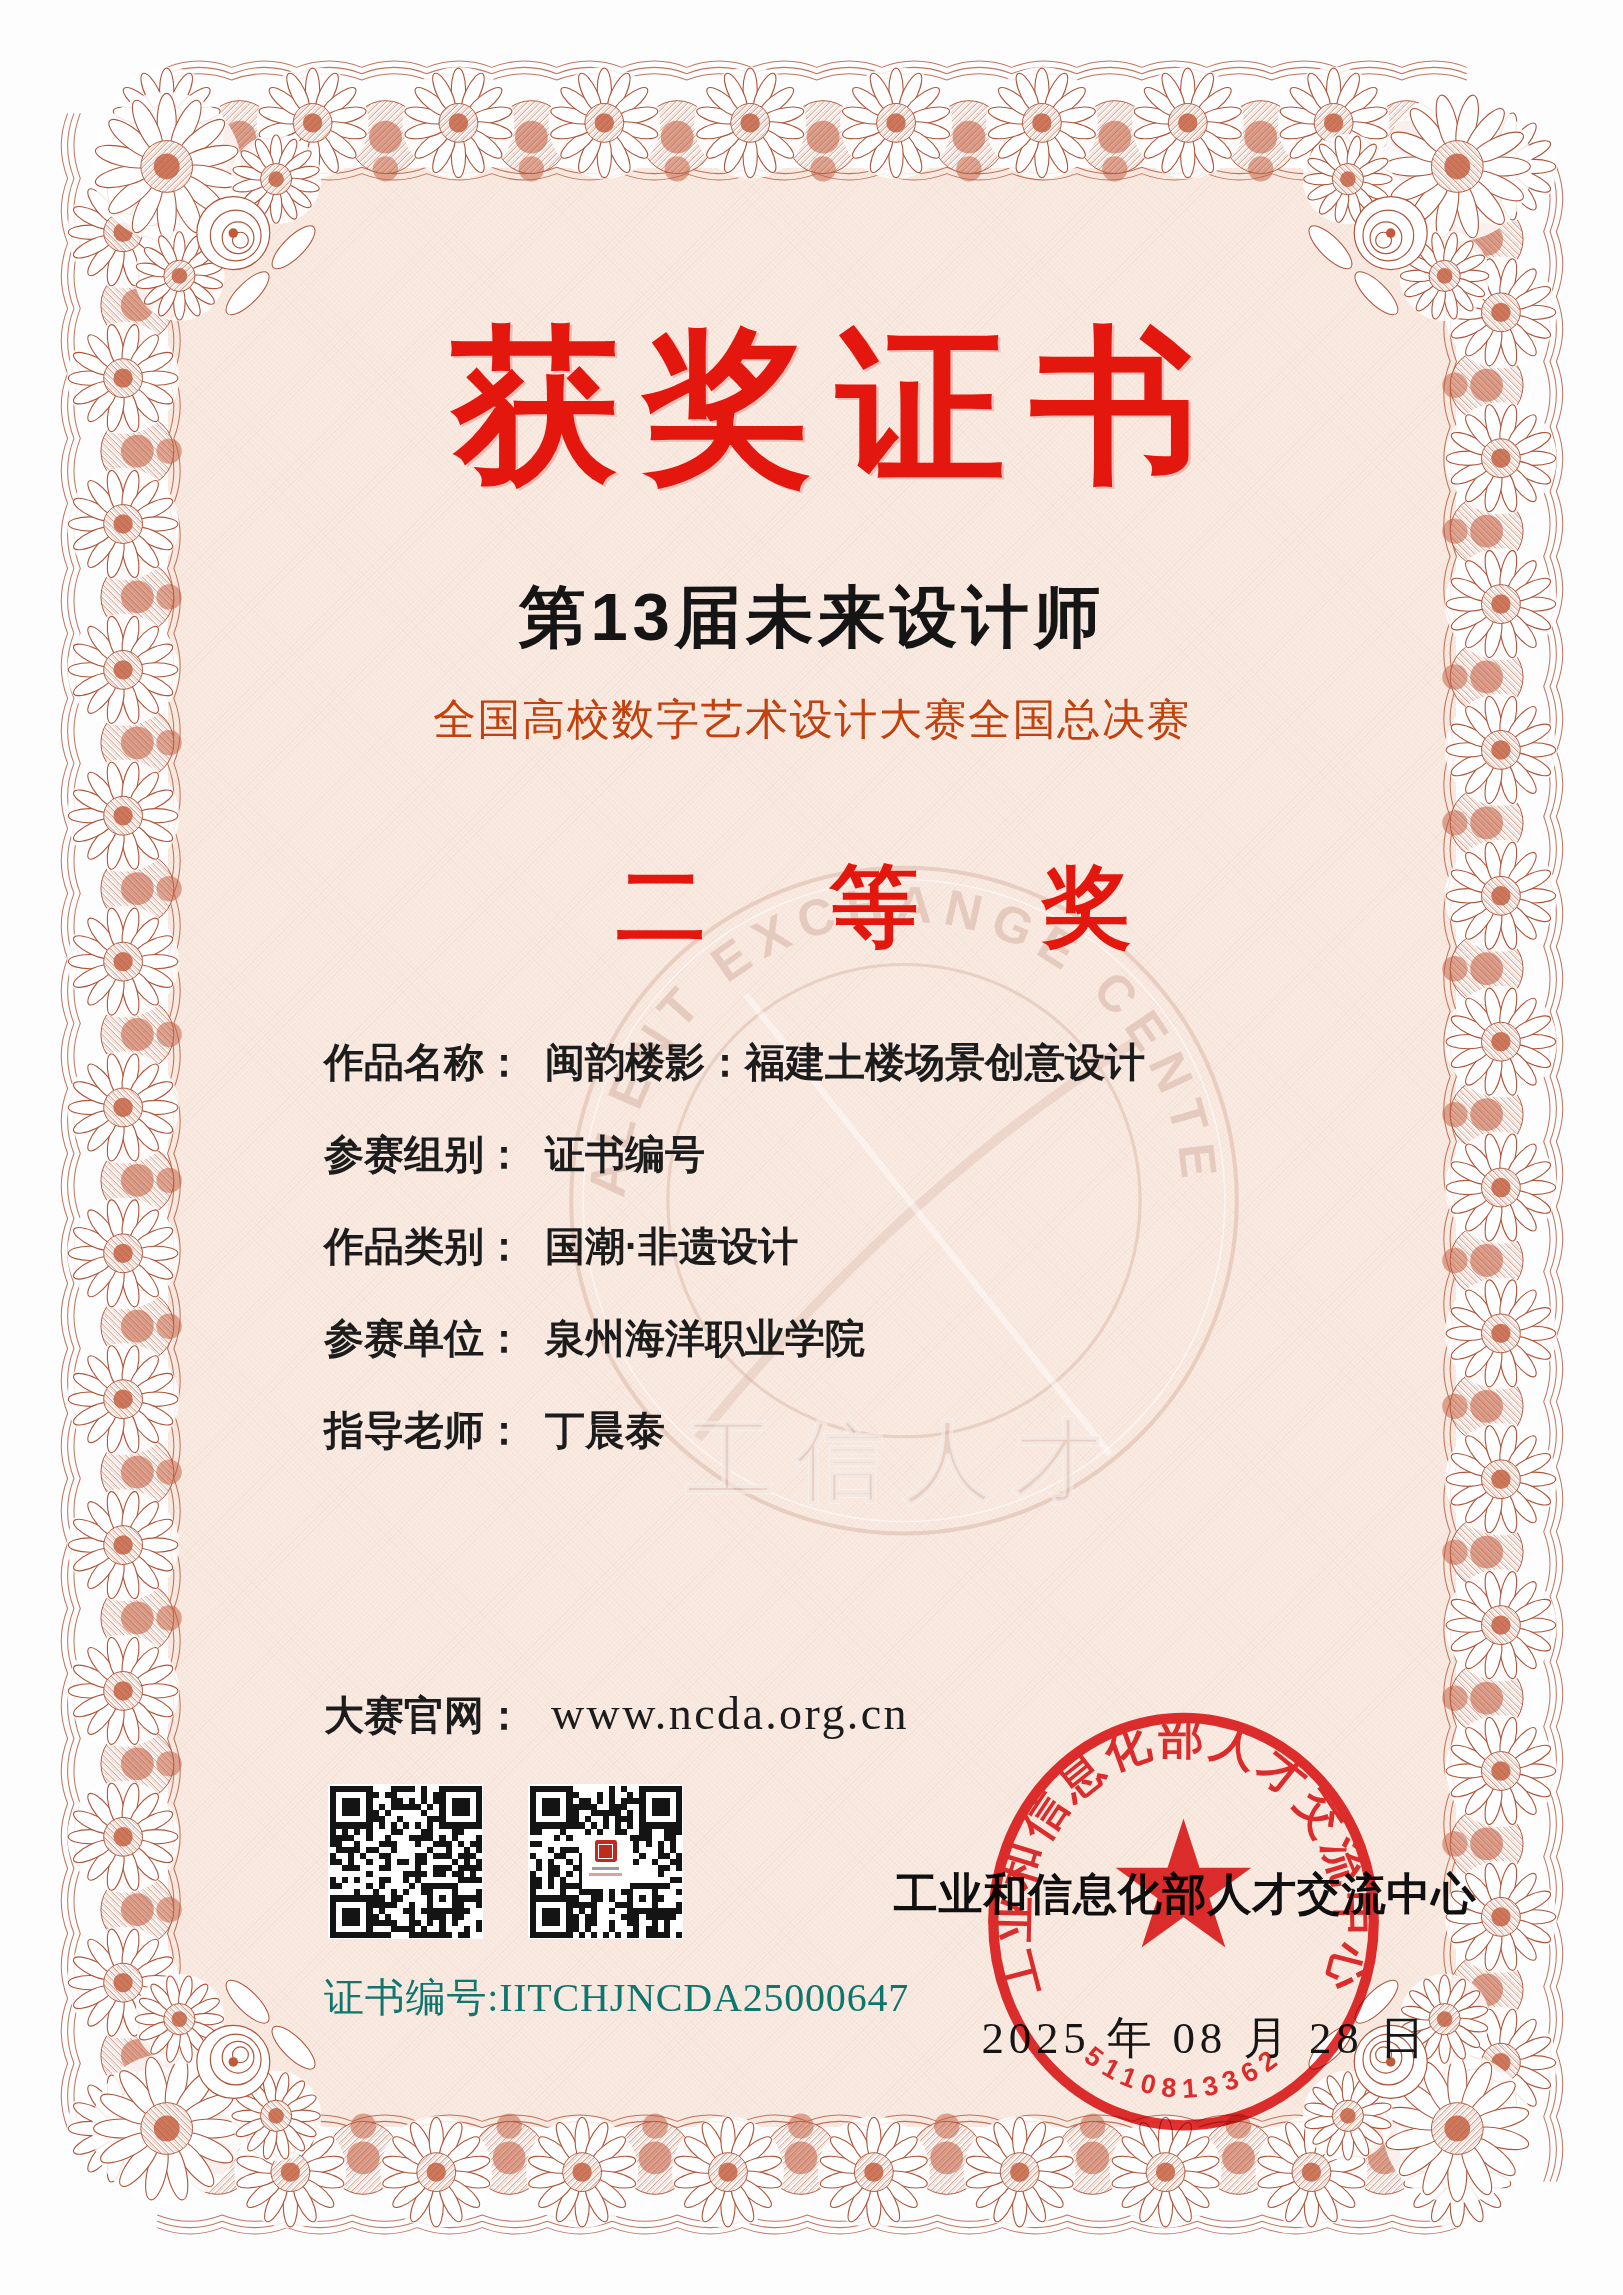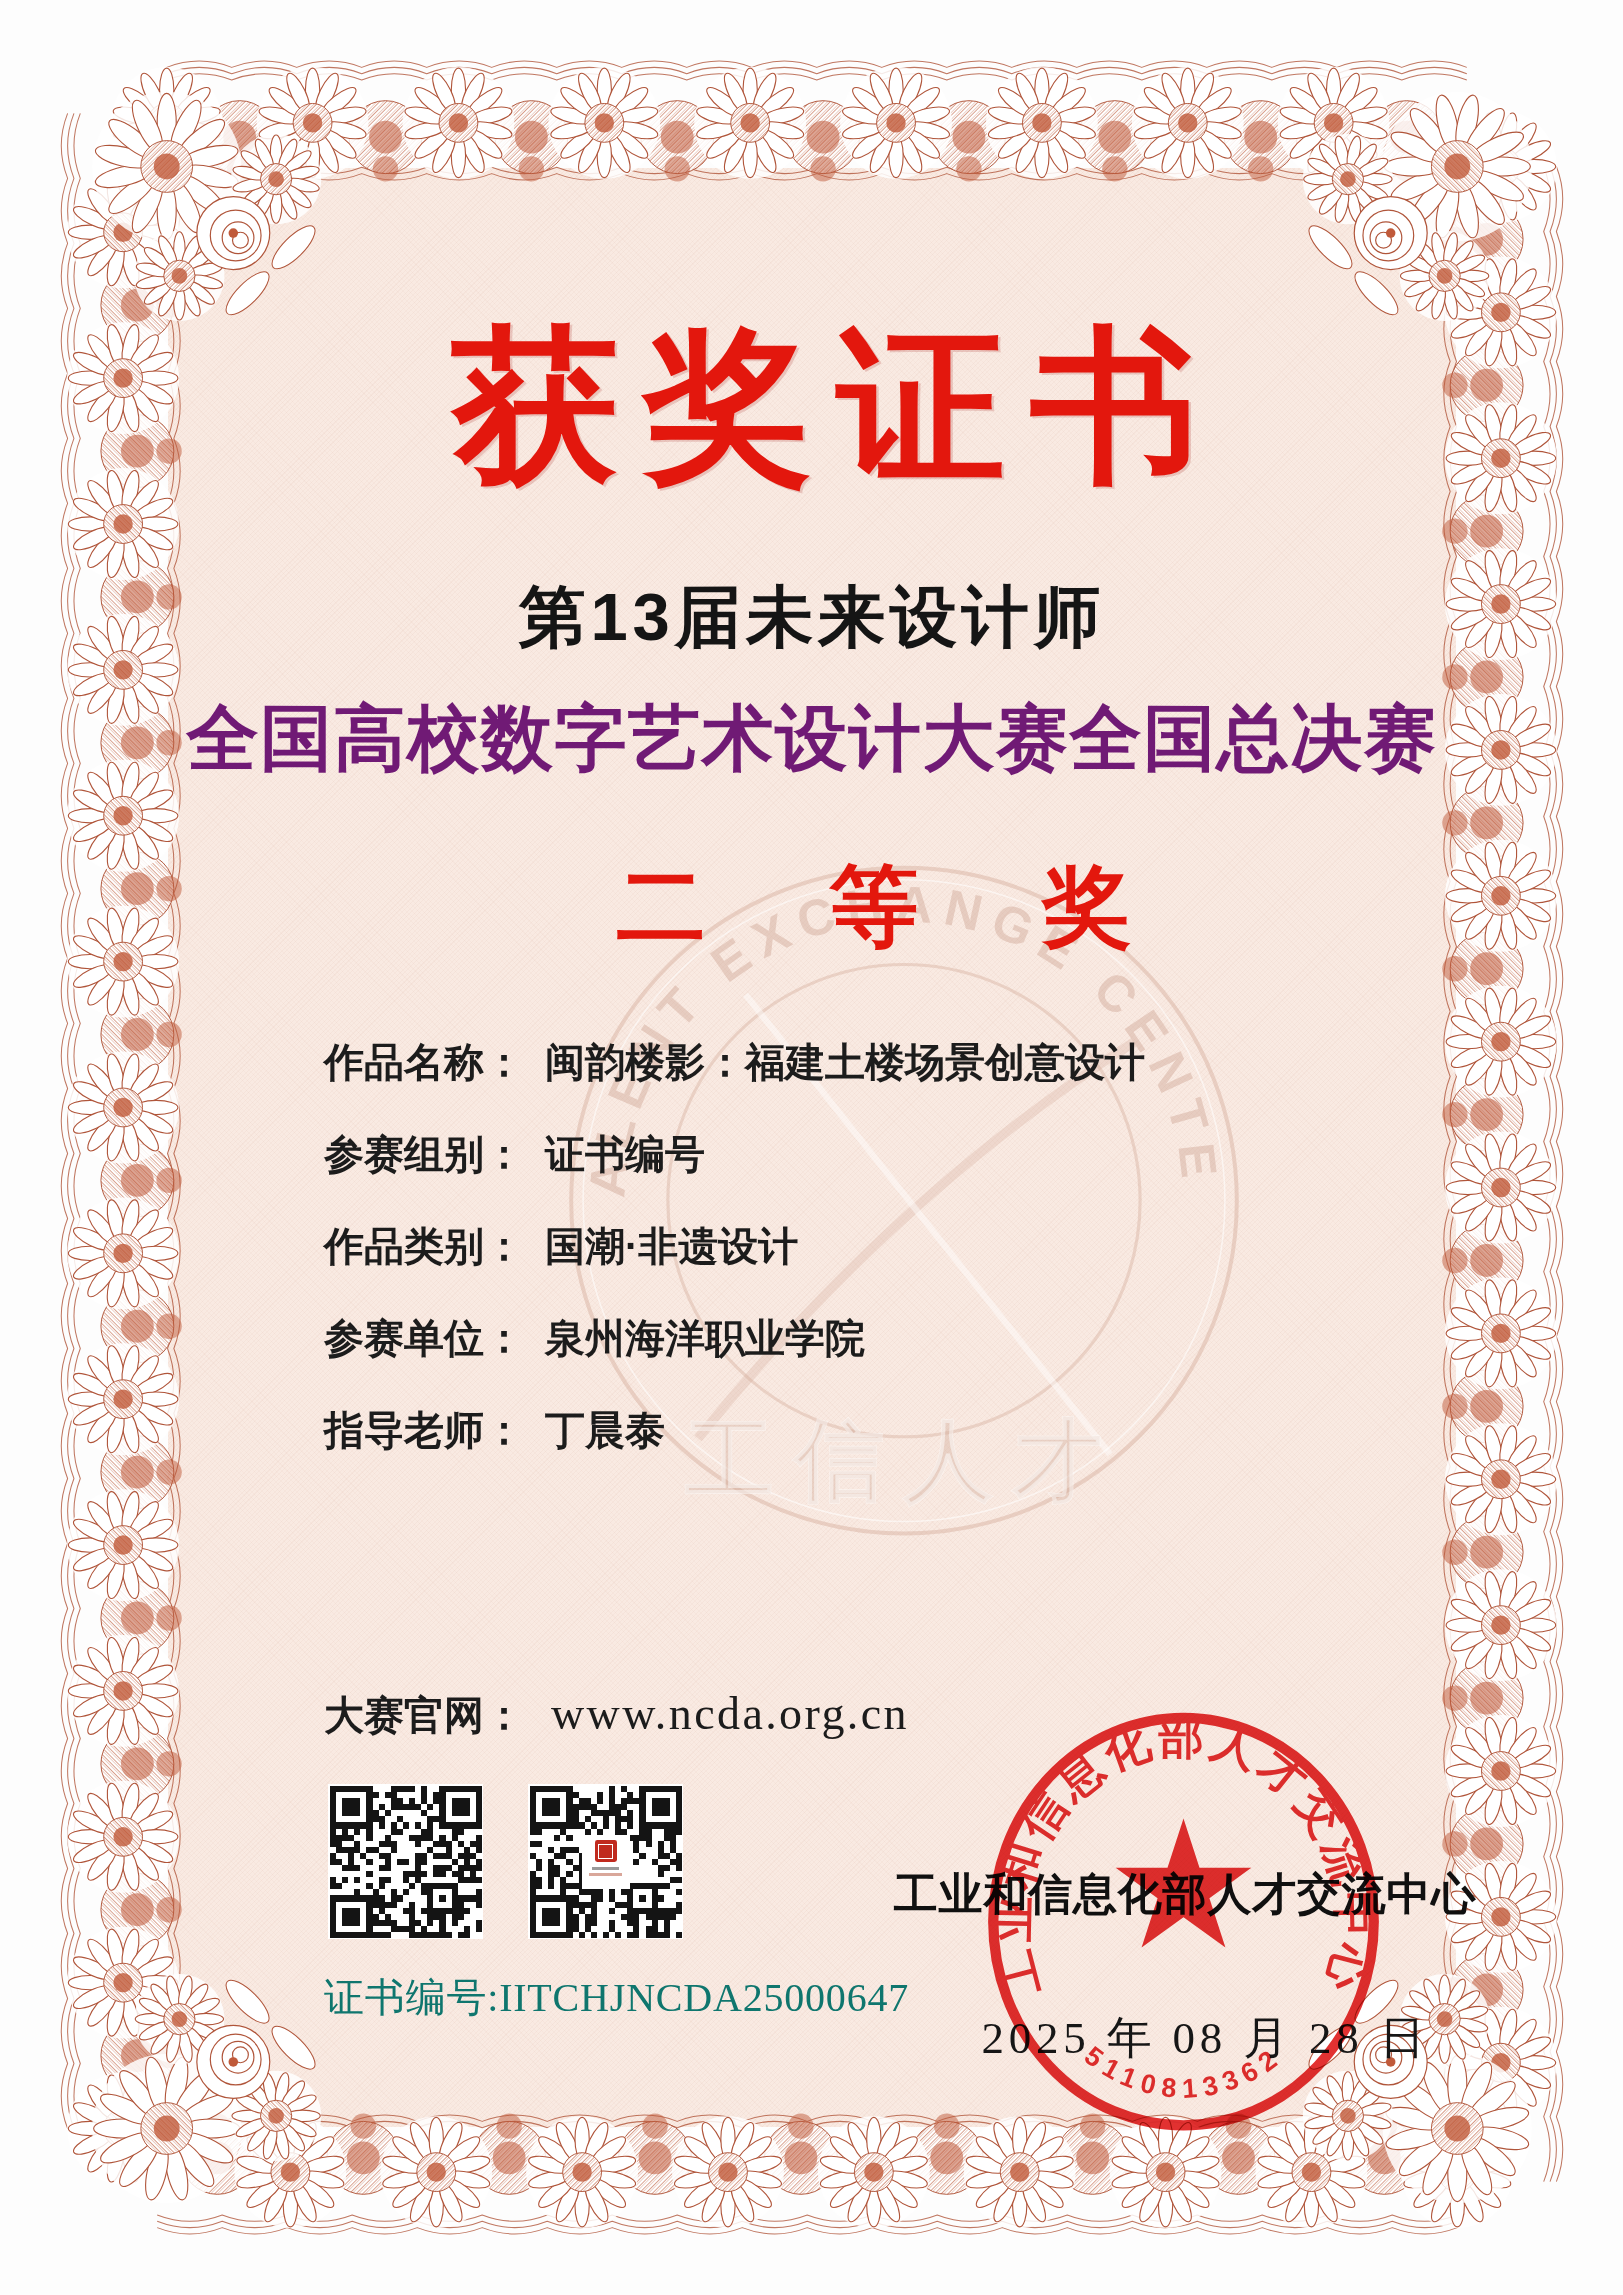--- a/index.html
+++ b/index.html
@@ -15,21 +15,21 @@
   svg.layer{position:absolute;left:0;top:0;pointer-events:none;}
   #border-svg{z-index:3;}
   #watermark-svg{left:555px;top:852px;z-index:1;}
   .content{position:absolute;inset:0;z-index:5;}
   .abs{position:absolute;}
   .center{left:0;width:1624px;text-align:center;}
   .red{color:#e3170d;}
   .title{top:295px;font-size:168px;font-weight:800;letter-spacing:25px;padding-left:25px;
          font-family:"Liberation Serif",serif;text-shadow:2.4px 2.4px 0 rgba(160,30,20,0.18);}
   .comp1{top:572px;font-size:67px;font-weight:800;color:#151515;letter-spacing:4.8px;}
-  .comp2{top:691px;font-size:72px;font-weight:700;color:#701a75;letter-spacing:1.6px;}
+  .comp2{top:691px;font-size:43px;font-weight:400;color:#c2410c;letter-spacing:1.6px;}
   .award{top:847px;font-size:89px;font-weight:800;letter-spacing:124px;padding-left:124px;}
   .fields{left:324px;top:1035px;}
   .frow{height:92px;font-size:40px;color:#1c1c1c;white-space:nowrap;}
   .flabel{font-weight:800;margin-top:21px;}
   .fvalue{font-weight:600;margin-left:21px;}
   .website{left:324px;top:1687px;font-size:40px;color:#1c1c1c;white-space:nowrap;}
   .website .url{font-family:"Liberation Serif",serif;font-size:46px;font-weight:500;
                 letter-spacing:2.4px;margin-left:27px;}
   .qr{position:absolute;top:1784px;width:152px;height:152px;background:#fff;padding:1.6px;}
   .qr1{left:328px;} .qr2{left:528px;}

